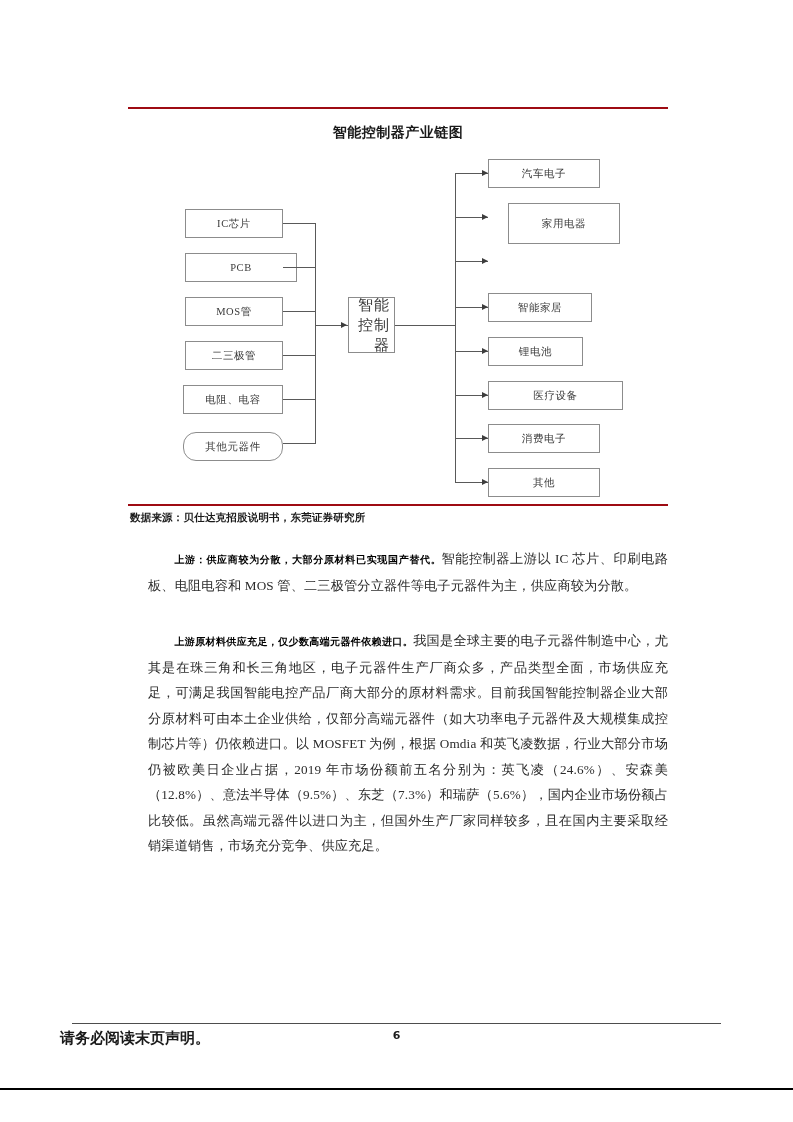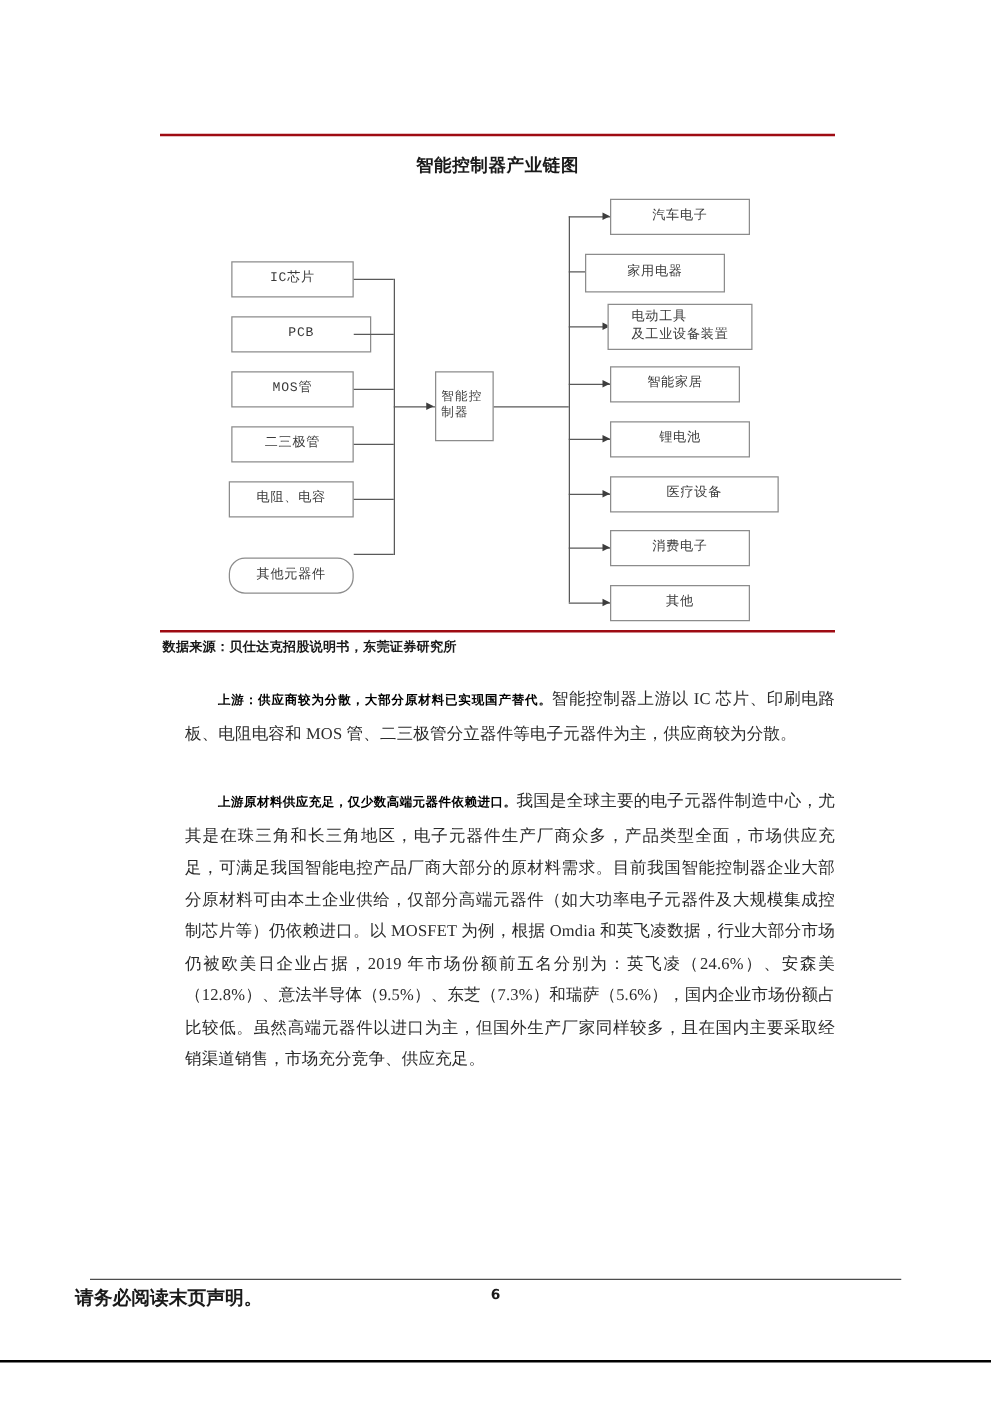--- a/index.html
+++ b/index.html
@@ -55,29 +55,29 @@
     height: 352px;
   }
   .node {
     position: absolute;
     box-sizing: border-box;
     border: 1px solid #8c8c8c;
     background: #ffffff;
     display: flex;
     align-items: center;
     justify-content: center;
-    text-align: left;
-    font-family: Liberation Mono, monospace;
+    text-align: right;
+    font-family: Liberation Serif, serif;
     font-size: 10.5px;
     line-height: 1.28;
     color: #3a3a3a;
     letter-spacing: 0.6px;
   }
   .node.center {
-    font-size: 10px;
+    font-size: 15px;
     line-height: 1.35;
     letter-spacing: 1px;
     padding: 0 4px;
   }
 
   
   .ln-h, .ln-v {
     position: absolute;
     background: #595959;
   }
@@ -186,21 +186,21 @@
     </div>
     <div class="node" style="left:57px; top:149px; width:98px; height:29px;">
       <span>MOS管</span>
     </div>
     <div class="node" style="left:57px; top:193px; width:98px; height:29px;">
       <span>二三极管</span>
     </div>
     <div class="node" style="left:55px; top:237px; width:100px; height:29px;">
       <span>电阻、电容</span>
     </div>
-    <div class="node" style="left:55px; top:298px; width:100px; height:29px;border-radius:13px;">
+    <div class="node" style="left:55px; top:284px; width:100px; height:29px;border-radius:13px;">
       <span>其他元器件</span>
     </div>
 
     <div class="ln-h" style="left:155px; top:75px;  width:32px;"></div>
     <div class="ln-h" style="left:155px; top:119px; width:32px;"></div>
     <div class="ln-h" style="left:155px; top:163px; width:32px;"></div>
     <div class="ln-h" style="left:155px; top:207px; width:32px;"></div>
     <div class="ln-h" style="left:155px; top:251px; width:32px;"></div>
     <div class="ln-h" style="left:155px; top:295px; width:32px;"></div>
 
@@ -237,31 +237,27 @@
 
     <div class="ln-h" style="left:327px; top:290px; width:33px;"></div>
     <div class="arrow" style="left:354px; top:287px;"></div>
 
     <div class="ln-h" style="left:327px; top:334px; width:33px;"></div>
     <div class="arrow" style="left:354px; top:331px;"></div>
 
     <div class="node" style="left:360px; top:11px; width:112px; height:29px;">
       <span>汽车电子</span>
     </div>
-    <div class="node" style="left:340px; top:55px; width:112px; height:31px;">
+    <div class="node" style="left:380px; top:55px; width:112px; height:41px;">
       <span>家用电器</span>
-    </div>
-    <div class="node" style="left:358px; top:95px; width:116px; height:37px;">
-      <span style="white-space:pre-line;">电动工具
-及工业设备装置</span>
     </div>
     <div class="node" style="left:360px; top:145px; width:104px; height:29px;">
       <span>智能家居</span>
     </div>
-    <div class="node" style="left:360px; top:189px; width:112px; height:29px;">
+    <div class="node" style="left:360px; top:189px; width:95px; height:29px;">
       <span>锂电池</span>
     </div>
     <div class="node" style="left:360px; top:233px; width:135px; height:29px;">
       <span>医疗设备</span>
     </div>
     <div class="node" style="left:360px; top:276px; width:112px; height:29px;">
       <span>消费电子</span>
     </div>
     <div class="node" style="left:360px; top:320px; width:112px; height:29px;">
       <span>其他</span>

